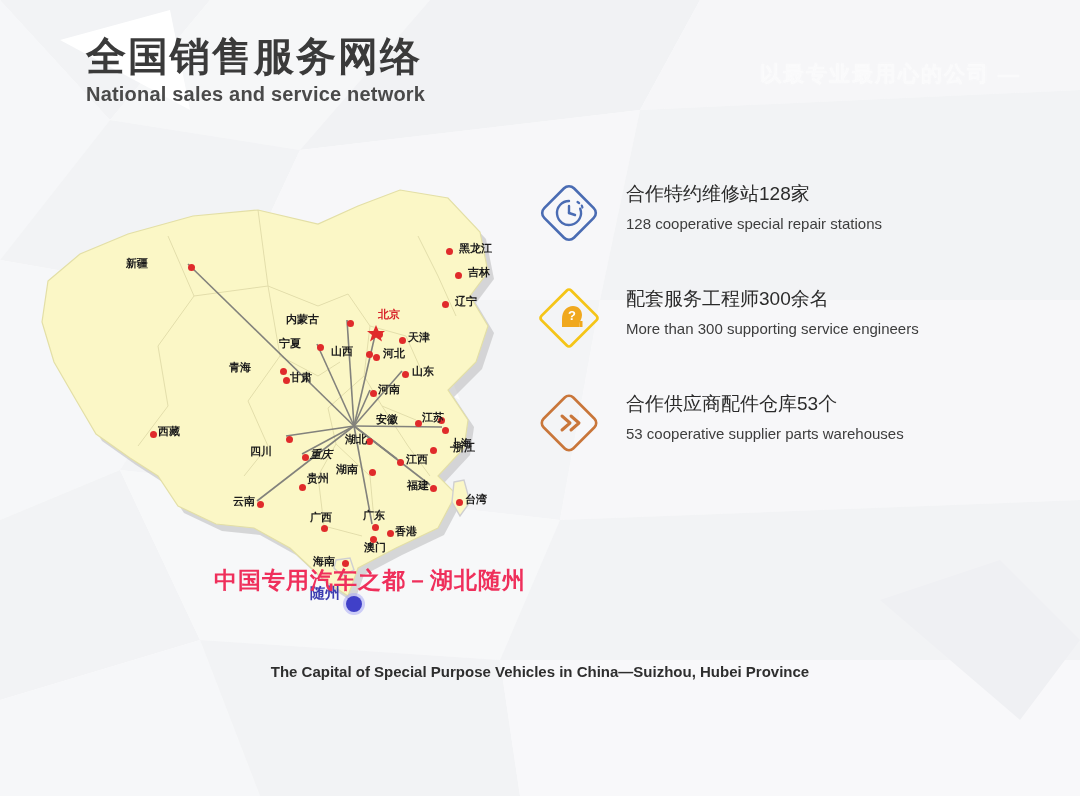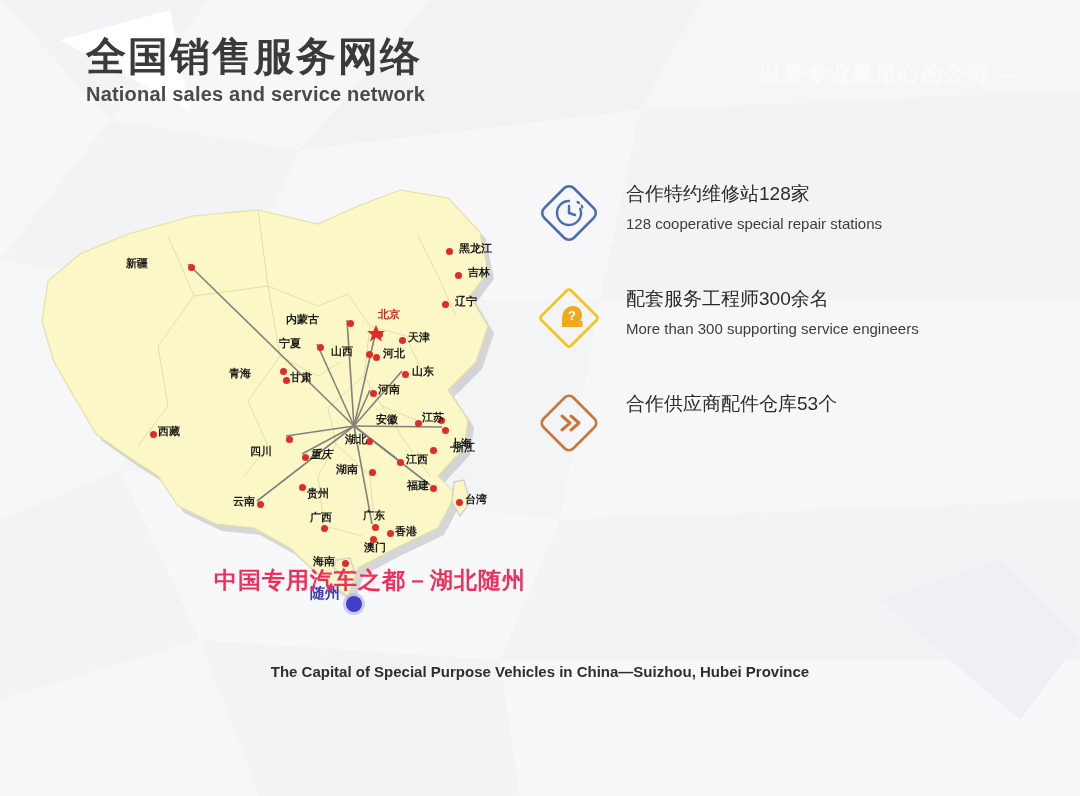--- a/index.html
+++ b/index.html
@@ -184,21 +184,21 @@
         <div class="map-label red" style="left: 360px; top: 133px;">北京</div>
         <div class="map-dot" style="left: 381px; top: 161px;"></div>
         <div class="map-label" style="left: 390px; top: 156px;">天津</div>
         <div class="map-dot" style="left: 299px; top: 168px;"></div>
         <div class="map-label" style="left: 261px; top: 162px;">宁夏</div>
         <div class="map-dot" style="left: 348px; top: 175px;"></div>
         <div class="map-label" style="left: 313px; top: 170px;">山西</div>
         <div class="map-dot" style="left: 355px; top: 178px;"></div>
         <div class="map-label" style="left: 365px; top: 172px;">河北</div>
         <div class="map-dot" style="left: 262px; top: 192px;"></div>
-        <div class="map-label" style="left: 211px; top: 192px; text-align: center;">青海</div>
+        <div class="map-label" style="left: 211px; top: 186px; text-align: center;">青海</div>
         <div class="map-dot" style="left: 265px; top: 201px;"></div>
         <div class="map-label" style="left: 272px; top: 196px;">甘肃</div>
         <div class="map-dot" style="left: 384px; top: 195px;"></div>
         <div class="map-label" style="left: 394px; top: 190px;">山东</div>
         <div class="map-dot" style="left: 352px; top: 214px;"></div>
         <div class="map-label" style="left: 360px; top: 208px;">河南</div>
         <div class="map-dot" style="left: 397px; top: 244px;"></div>
         <div class="map-label" style="left: 358px; top: 238px;">安徽</div>
         <div class="map-dot" style="left: 420px; top: 241px;"></div>
         <div class="map-label" style="left: 404px; top: 236px;">江苏</div>
@@ -212,21 +212,21 @@
         <div class="map-label" style="left: 327px; top: 258px;">湖北</div>
         <div class="map-dot" style="left: 412px; top: 271px;"></div>
         <div class="map-label" style="left: 420px; top: 266px; margin-left: 15px;">浙江</div>
         <div class="map-dot" style="left: 284px; top: 278px;"></div>
         <div class="map-label" style="left: 292px; top: 273px; font-style: italic;">重庆</div>
         <div class="map-dot" style="left: 379px; top: 283px;"></div>
         <div class="map-label" style="left: 388px; top: 278px;">江西</div>
         <div class="map-dot" style="left: 351px; top: 293px;"></div>
         <div class="map-label" style="left: 318px; top: 288px;">湖南</div>
         <div class="map-dot" style="left: 281px; top: 308px;"></div>
-        <div class="map-label" style="left: 289px; top: 312px;">贵州</div>
+        <div class="map-label" style="left: 289px; top: 297px;">贵州</div>
         <div class="map-dot" style="left: 412px; top: 309px;"></div>
         <div class="map-label" style="left: 389px; top: 304px;">福建</div>
         <div class="map-dot" style="left: 239px; top: 325px;"></div>
         <div class="map-label" style="left: 215px; top: 320px;">云南</div>
         <div class="map-dot" style="left: 438px; top: 323px;"></div>
         <div class="map-label" style="left: 447px; top: 318px;">台湾</div>
         <div class="map-dot" style="left: 303px; top: 349px;"></div>
         <div class="map-label" style="left: 292px; top: 336px;">广西</div>
         <div class="map-dot" style="left: 354px; top: 348px;"></div>
         <div class="map-label" style="left: 345px; top: 334px;">广东</div>
@@ -277,20 +277,21 @@
     </div>
 
     <div class="feature">
       <svg class="fe-icon" viewBox="0 0 66 66">
         <rect x="12" y="12" width="42" height="42" rx="6" ry="6" transform="rotate(45 33 33)" fill="none" stroke="#c9763a" stroke-width="2.6"></rect>
         <polyline points="26,26 34,33 26,40" fill="none" stroke="#c9763a" stroke-width="3" stroke-linecap="round" stroke-linejoin="round"></polyline>
         <polyline points="35,26 43,33 35,40" fill="none" stroke="#c9763a" stroke-width="3" stroke-linecap="round" stroke-linejoin="round"></polyline>
       </svg>
       <div class="fe-text">
         <div class="fe-cn">合作供应商配件仓库53个</div>
+        <div class="fe-en">53 cooperative supplier parts warehouses</div>
       </div>
     </div>
   </div>
 
   <div id="footer">
     <div id="footer-en">The Capital of Special Purpose Vehicles in China—Suizhou, Hubei Province</div>
   </div>
 
 </div>
 

